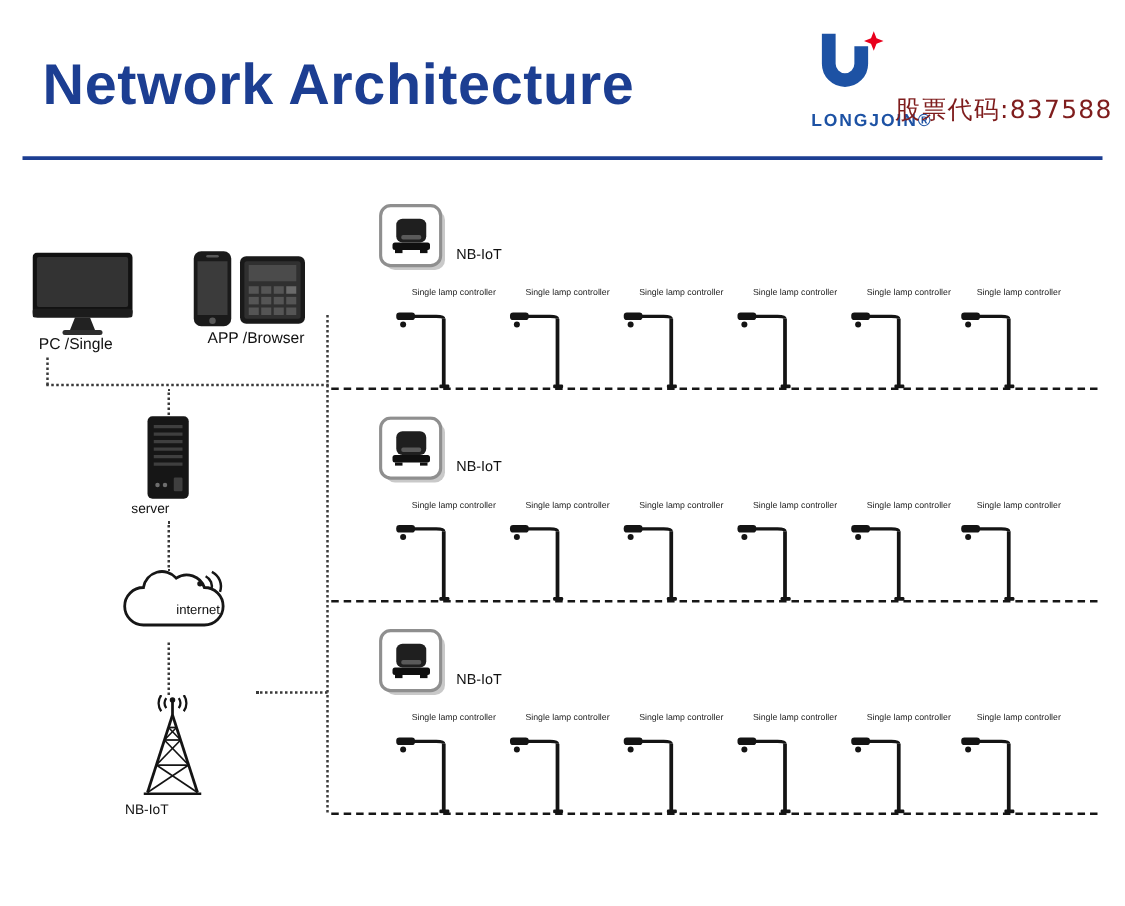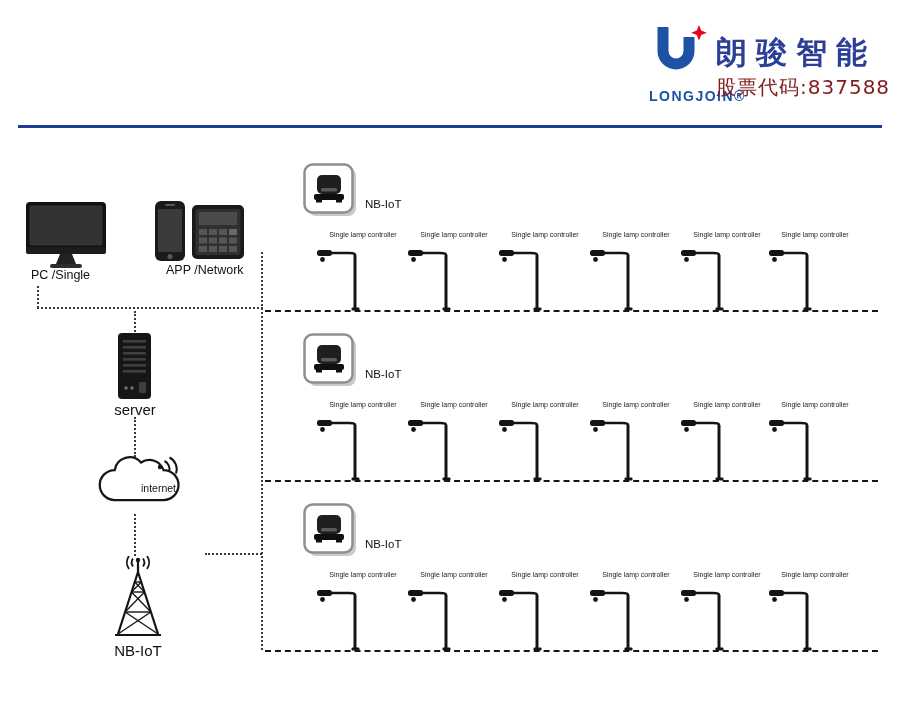--- a/index.html
+++ b/index.html
@@ -6,41 +6,41 @@
   html,body{background:#ffffff}
   body{width:900px;height:725px;font-family:"Liberation Sans",sans-serif}
   #canvas{position:relative;width:900px;height:725px;background:#ffffff;overflow:hidden}
   .abs{position:absolute}
   #title{left:34px;top:42px;font-size:46px;font-weight:700;color:#1c3e92;letter-spacing:0.5px;line-height:1.1}
   #divider{left:18px;top:125px;width:864px;height:3px;background:#1c3e92}
   #brand{left:649px;top:88px;font-size:14px;font-weight:700;color:#1d52a4;letter-spacing:1.5px}
   #cn{left:716px;top:32px;font-size:31px;font-weight:700;color:#2b3f96;letter-spacing:9px;font-family:"DejaVu Sans","Liberation Sans",sans-serif}
   #stock{left:716px;top:74px;font-size:20px;font-weight:400;color:#7f1d1d;letter-spacing:1px;font-family:"DejaVu Sans","Liberation Sans",sans-serif}
   .dev-label{font-size:12.5px;color:#111}
-  .mid-label{font-size:15px;color:#111;text-align:center}
+  .mid-label{font-size:11px;color:#111;text-align:left}
   .lamp-label{width:92px;text-align:center;font-size:7px;color:#222;white-space:nowrap}
   .nbiot-label{font-size:11.5px;color:#111}
   .dot-h{border-top:2px dotted #3a3a3a}
   .dot-v{border-left:2px dotted #3a3a3a}
   .dash-h{border-top:2px dashed #161616}
 </style>
 </head>
 <body>
 
 <div id="canvas">
 
+  <div id="title" class="abs">Network Architecture</div>
 
   <div class="abs" style="left:652px;top:24px">
     <svg width="58" height="62" viewBox="0 0 58 62">
       <path d="M11 3 V27 a13 13 0 0 0 26 0 V13" fill="none" stroke="#1d52a4" stroke-width="11"></path>
       <path d="M47 1 l2.2 5.6 5.6 2.2 -5.6 2.2 -2.2 5.6 -2.2 -5.6 -5.6 -2.2 5.6 -2.2 z" fill="#e8001c"></path>
     </svg>
   </div>
   <div id="brand" class="abs">LONGJOIN®</div>
-  <div id="cn" class="abs">朗骏智能</div>
   <div id="stock" class="abs">股票代码:837588</div>
 
   <div id="divider" class="abs"></div>
 
   <div class="abs" style="left:26px;top:202px">
     <svg width="84" height="68" viewBox="0 0 84 68">
       <rect x="0" y="0" width="80" height="52" rx="4" fill="#121212"></rect>
       <rect x="3.5" y="3.5" width="73" height="40" rx="1.5" fill="#333333"></rect>
       <rect x="0" y="45" width="80" height="7" rx="2" fill="#1c1c1c"></rect>
       <path d="M34 52 L46 52 L50 62 L30 62 Z" fill="#222222"></path>
@@ -69,21 +69,21 @@
       <rect x="8" y="33.5" width="8" height="6" fill="#555555"></rect>
         <rect x="18" y="33.5" width="8" height="6" fill="#555555"></rect>
         <rect x="28" y="33.5" width="8" height="6" fill="#555555"></rect>
         <rect x="38" y="33.5" width="8" height="6" fill="#555555"></rect>
       <rect x="8" y="42" width="8" height="6" fill="#555555"></rect>
         <rect x="18" y="42" width="8" height="6" fill="#555555"></rect>
         <rect x="28" y="42" width="8" height="6" fill="#555555"></rect>
         <rect x="38" y="42" width="8" height="6" fill="#555555"></rect>
     </svg>
   </div>
-  <div class="abs dev-label" style="left:166px;top:263px">APP /Network</div>
+  <div class="abs dev-label" style="left:166px;top:263px">APP /Browser</div>
 
   <div class="abs dot-v" style="left:37px;top:286px;height:22px"></div>
   <div class="abs dot-h" style="left:37px;top:307px;width:226px"></div>
   <div class="abs dot-v" style="left:134px;top:311px;height:21px"></div>
 
   <div class="abs" style="left:117px;top:332px">
     <svg width="38" height="70" viewBox="0 0 38 70">
       <rect x="1" y="1" width="33" height="66" rx="4" fill="#161616"></rect>
       <rect x="6" y="8" width="23" height="2.6" fill="#3f3f3f"></rect>
       <rect x="6" y="14" width="23" height="2.6" fill="#3f3f3f"></rect>

